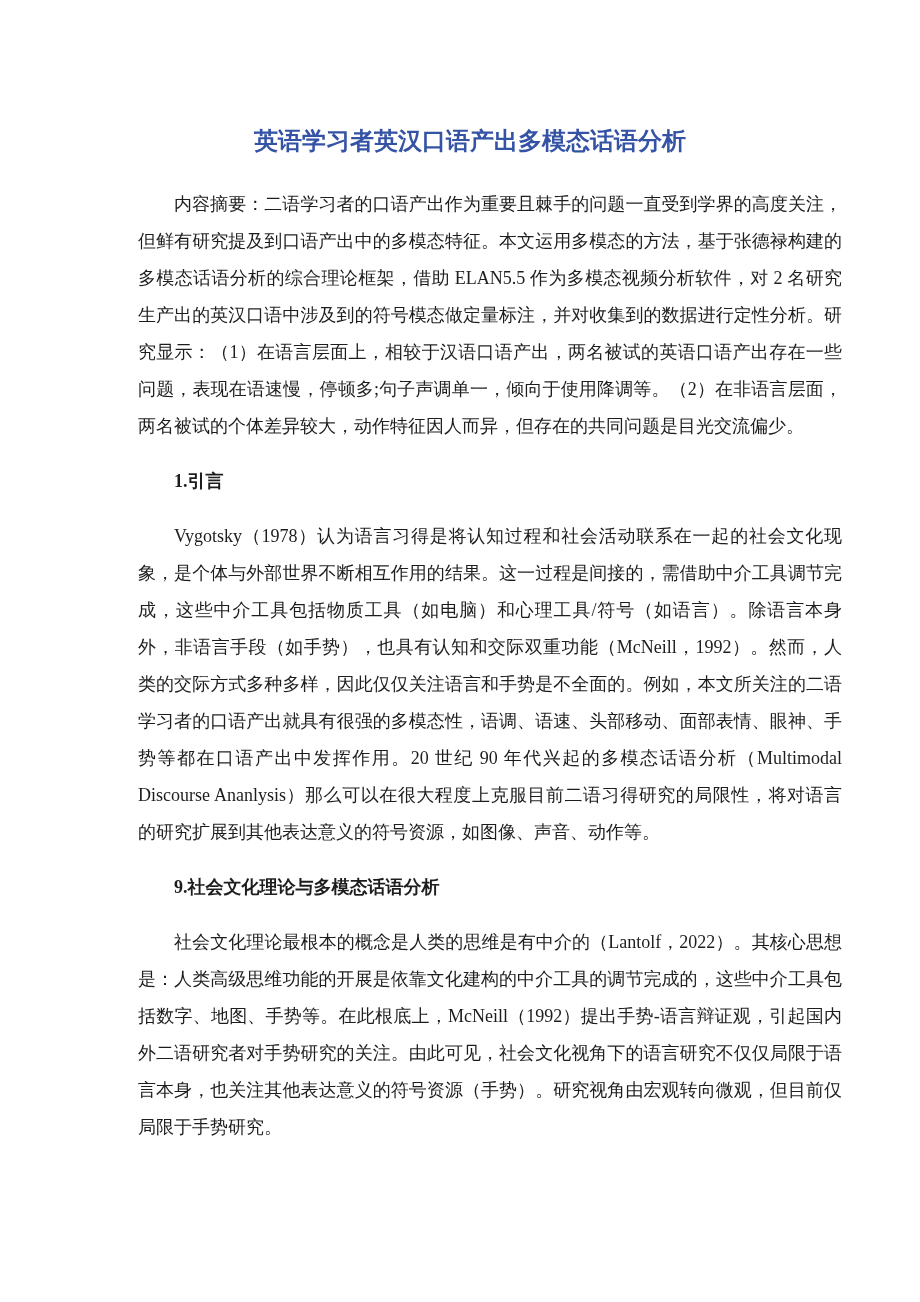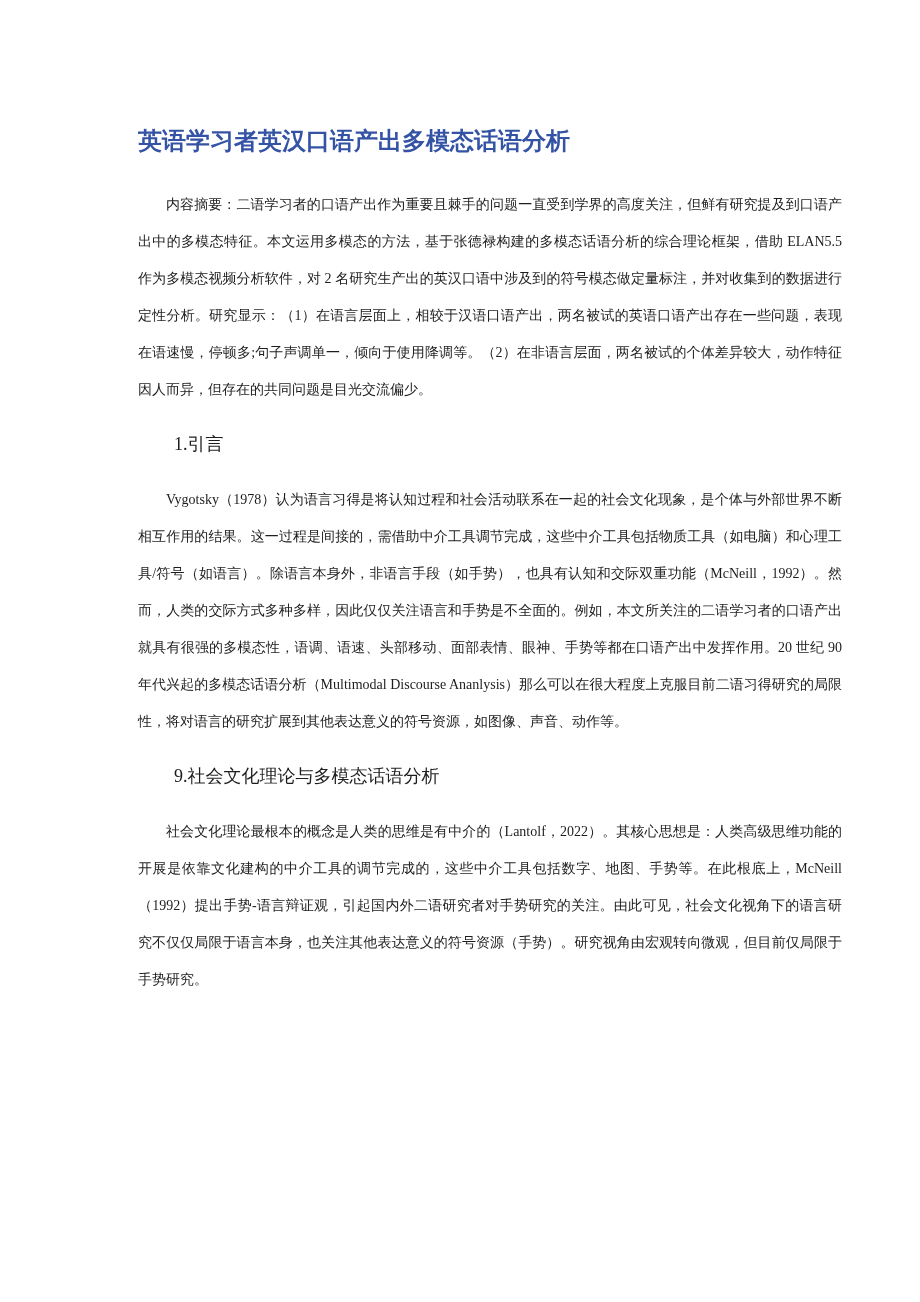--- a/index.html
+++ b/index.html
@@ -19,43 +19,43 @@
     width: 920px;
     height: 1302px;
     padding: 124px 78px 40px 138px;
     background: #ffffff;
   }
   .doc-title {
     font-family: "Liberation Sans", "DejaVu Sans", sans-serif;
     font-size: 24px;
     font-weight: bold;
     line-height: 34px;
-    text-align: left;
+    text-align: center;
     margin: 0 40px 28px 0;
     color: #3453a5;
   }
   .byline {
     font-size: 18px;
     line-height: 26px;
     text-indent: 2em;
     margin: 0 0 10px 0;
   }
   .para {
-    font-size: 14px;
+    font-size: 18px;
     line-height: 37px;
     text-indent: 2em;
     text-align: justify;
     text-justify: inter-ideograph;
     margin: 18px 0;
   }
   .section-heading {
     font-size: 18px;
     line-height: 37px;
     text-indent: 2em;
-    font-weight: normal;
+    font-weight: bold;
     margin: 16px 0;
   }
 </style>
 </head>
 <body style="color: rgb(29, 29, 29); background: rgb(255, 255, 255);">
 
 <div class="page">
   <h1 class="doc-title" style="color: rgb(52, 83, 165);">英语学习者英汉口语产出多模态话语分析</h1>
 
 

